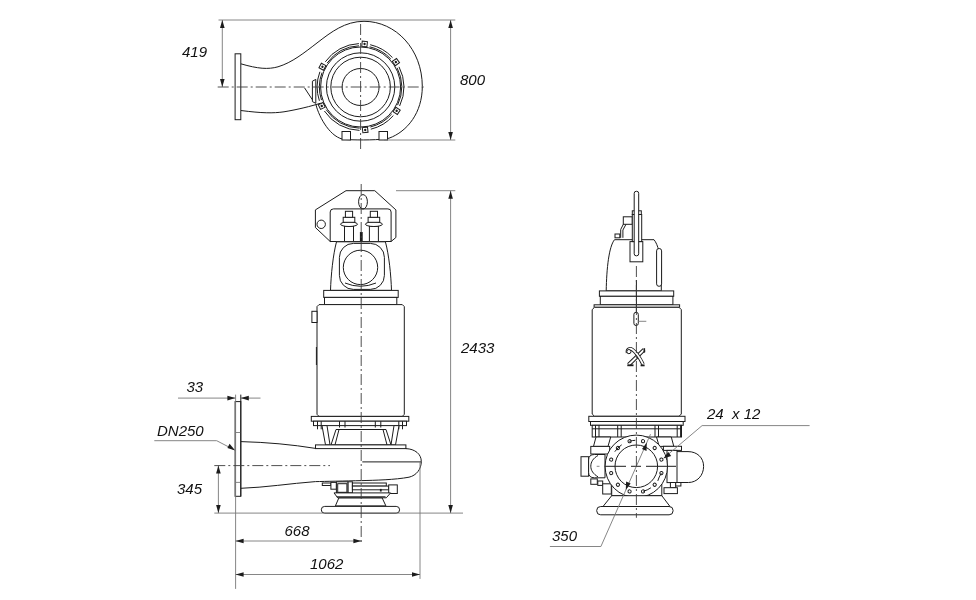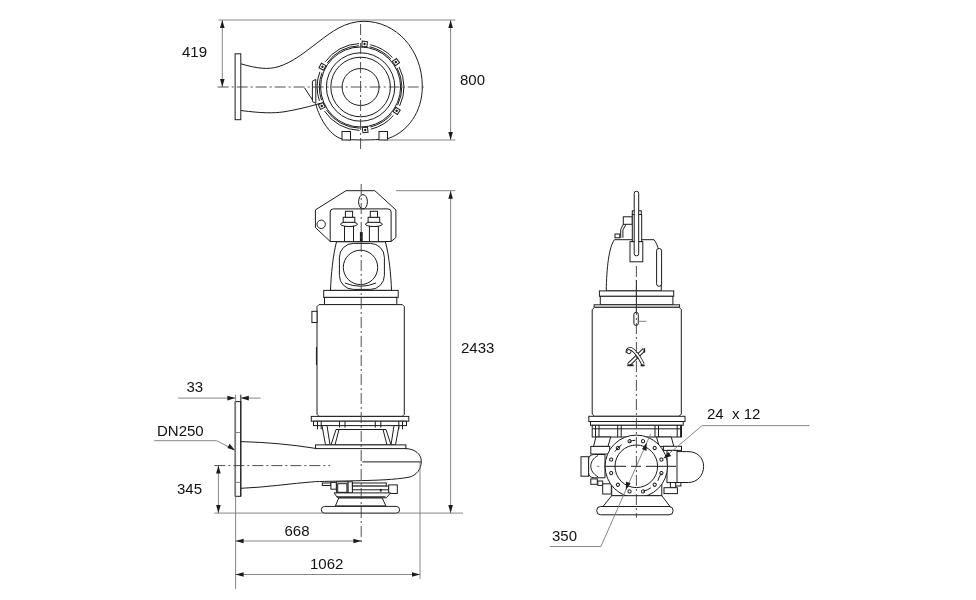--- a/index.html
+++ b/index.html
@@ -1,16 +1,16 @@
 <!DOCTYPE html>
 <html><head>
 <meta charset="utf-8">
 <style>
 html,body{margin:0;padding:0;background:#ffffff;}
-#wrap{width:812px;height:600px;position:relative;background:#8b5cf6;overflow:hidden;}
+#wrap{width:812px;height:600px;position:relative;background:#8b5cf6;overflow:hidden;font-style:italic;}
 svg{position:absolute;left:0;top:0;}
 text{font-family:"Liberation Sans",sans-serif;font-size:15px;fill:#111;}
 .obj{stroke:#1c1c1c;stroke-width:1;fill:none;}
 .objw{stroke:#1c1c1c;stroke-width:1;fill:#fff;}
 .dim{stroke:#787878;stroke-width:0.9;fill:none;}
 .ah{fill:#1c1c1c;stroke:none;}
 .cl{stroke:#3c3c3c;stroke-width:0.9;fill:none;stroke-dasharray:11 3 2 3;}
 </style>
 </head>
 <body>

